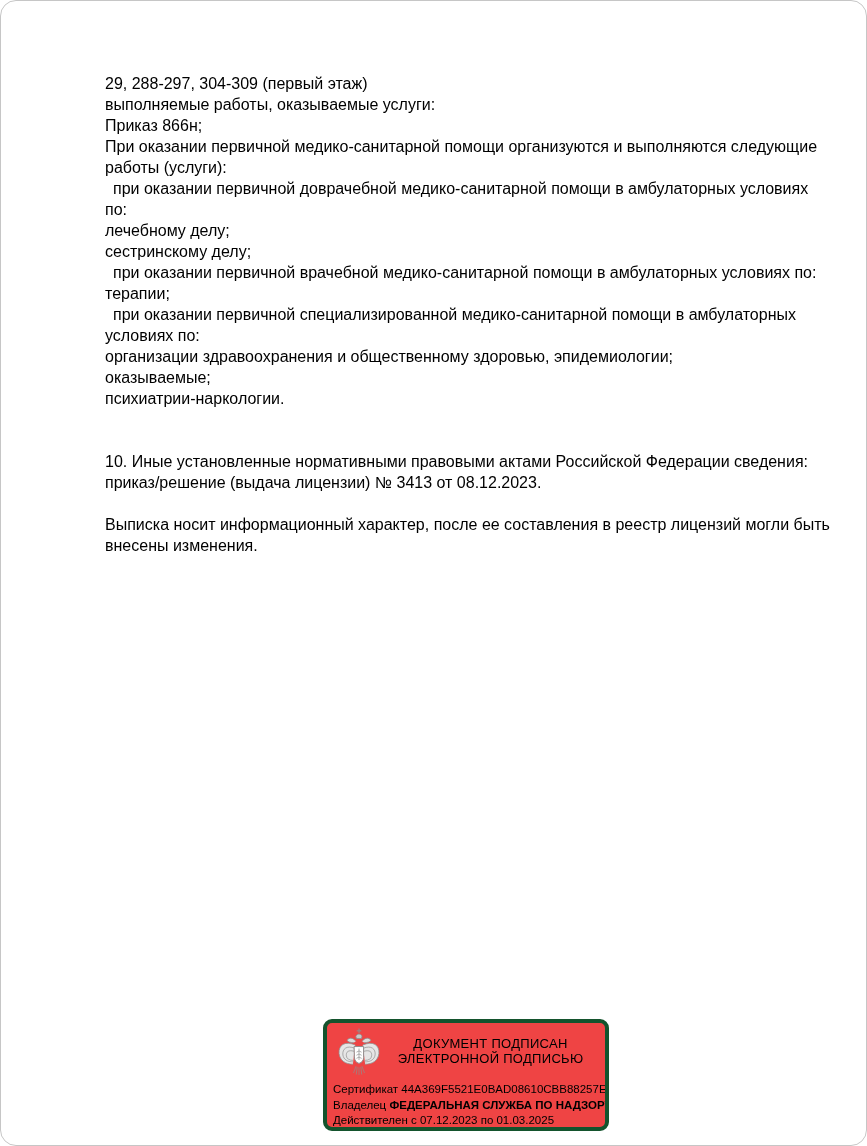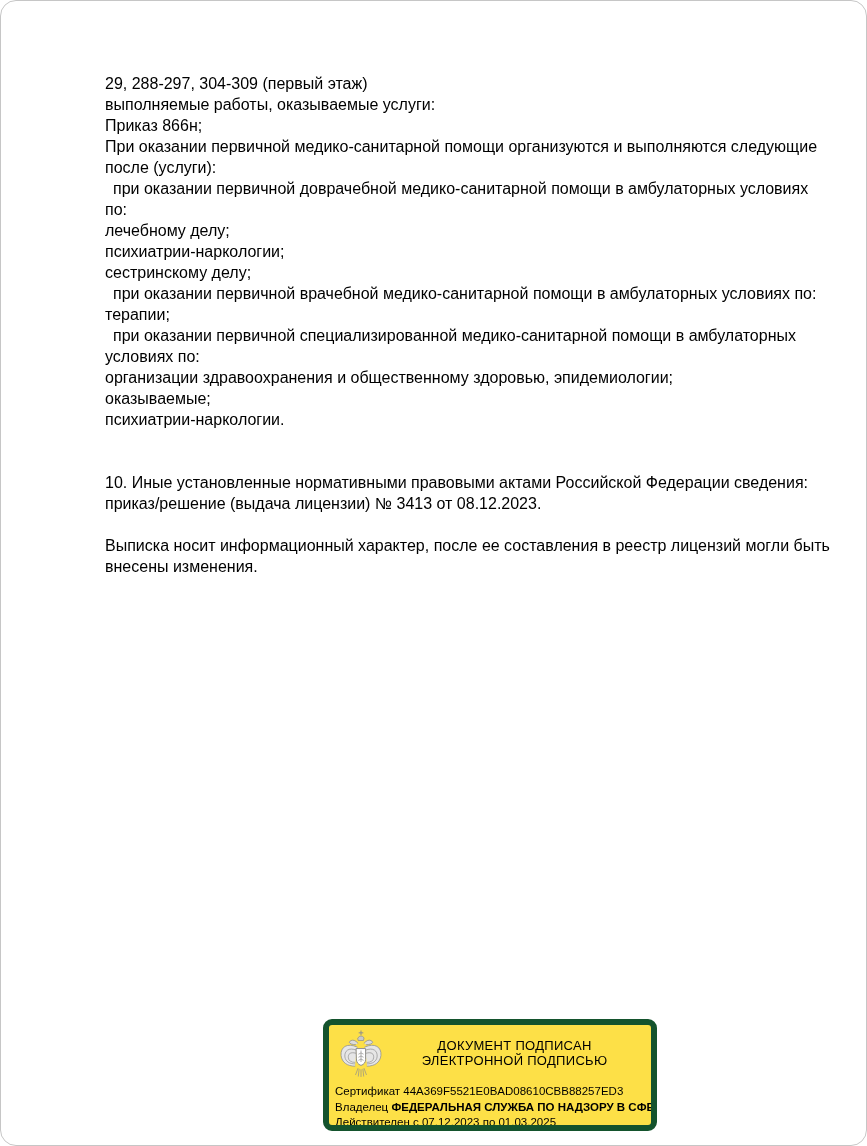--- a/index.html
+++ b/index.html
@@ -31,26 +31,26 @@
     white-space: nowrap;
   }
   .doc-text .indent-0 { margin-left: 0; }
   .doc-text .indent-1 { margin-left: 8px; }
   .doc-text .indent-2 { }
   
   .stamp {
     position: absolute;
     left: 322px;
     top: 1018px;
-    width: 334px;
+    width: 286px;
     height: 112px;
     box-sizing: border-box;
-    border: 6px solid #14532d;
+    border: 4px solid #14532d;
     border-radius: 9px;
-    background: #fde047;
+    background: #ef4444;
     overflow: hidden;
   }
   .stamp-top {
     display: flex;
     align-items: flex-start;
     height: 59px;
     padding: 5px 6px 0 9px;
     box-sizing: border-box;
   }
   .emblem {
@@ -80,25 +80,24 @@
 </head>
 <body>
 
 <div class="page">
 
   <div class="doc-text">
       <div class="line indent-0">29, 288-297, 304-309 (первый этаж)</div>
       <div class="line indent-0">выполняемые работы, оказываемые услуги:</div>
       <div class="line indent-0">Приказ 866н;</div>
       <div class="line indent-0">При оказании первичной медико-санитарной помощи организуются и выполняются следующие</div>
-      <div class="line indent-0">после (услуги):</div>
+      <div class="line indent-0">работы (услуги):</div>
       <div class="line indent-1">при оказании первичной доврачебной медико-санитарной помощи в амбулаторных условиях</div>
       <div class="line indent-0">по:</div>
       <div class="line indent-2">лечебному делу;</div>
-      <div class="line indent-2">психиатрии-наркологии;</div>
       <div class="line indent-2">сестринскому делу;</div>
       <div class="line indent-1">при оказании первичной врачебной медико-санитарной помощи в амбулаторных условиях по:</div>
       <div class="line indent-2">терапии;</div>
       <div class="line indent-1">при оказании первичной специализированной медико-санитарной помощи в амбулаторных</div>
       <div class="line indent-0">условиях по:</div>
       <div class="line indent-2">организации здравоохранения и общественному здоровью, эпидемиологии;</div>
       <div class="line indent-2">оказываемые;</div>
       <div class="line indent-2">психиатрии-наркологии.</div>
       <div class="line indent-0">&nbsp;</div>
       <div class="line indent-0">&nbsp;</div>

